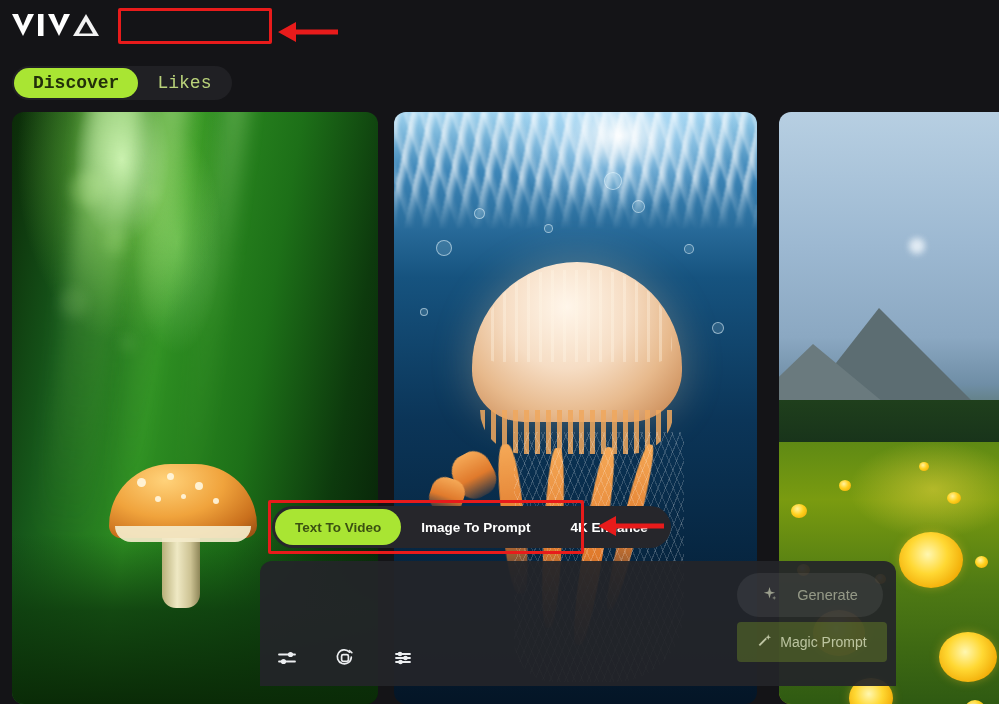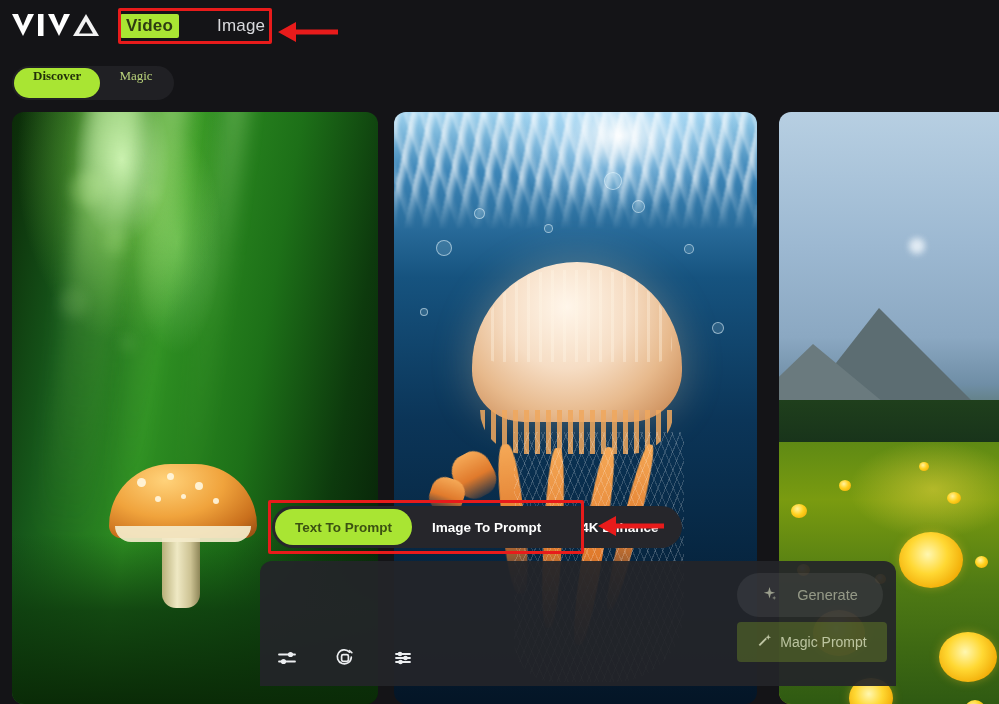--- a/index.html
+++ b/index.html
@@ -40,24 +40,24 @@
   }
 
   
   .segwrap {
     position: absolute; left: 12px; top: 66px;
     height: 34px; background: #202024; border-radius: 17px;
     display: flex; align-items: center; padding: 2px;
   }
   .segbtn {
     height: 30px; padding: 0 19px; border-radius: 15px;
-    display: flex; align-items: flex-start; justify-content: center;
-    font-size: 13px; color: #b9d27a; cursor: pointer; white-space: nowrap;
+    display: flex; align-items: center; justify-content: center;
+    font-size: 18px; color: #b9d27a; cursor: pointer; white-space: nowrap;
     background: transparent; border: none;
-    font-family: Liberation Serif, serif;
+    font-family: Liberation Mono, monospace;
   }
   .segbtn.active { background: #a9e533; color: #22300a; font-weight: 600; }
 
   
   .gallery { position: absolute; left: 0; top: 112px; width: 999px; height: 592px; }
   .card {
     position: absolute; top: 0; height: 592px; border-radius: 12px;
     overflow: hidden;
   }
   .card.c1 { left: 12px; width: 366px; }
@@ -238,36 +238,28 @@
       <svg width="92" height="28" viewBox="0 0 92 28" aria-hidden="true">
         <path d="M2 3 L13 25 L24 3 L18 3 L13 15 L8 3 Z" fill="#ffffff"></path>
         <rect x="28" y="3" width="5.5" height="22" fill="#ffffff"></rect>
         <path d="M38 3 L49 25 L60 3 L54 3 L49 15 L44 3 Z" fill="#ffffff"></path>
         <path d="M76 3 L89 25 L63 25 Z" fill="#f2f2f2"></path>
         <path d="M76 10.5 L83 22.5 L69 22.5 Z" fill="#141417"></path>
       </svg>
 
     </div>
 
-    <div class="toptabs">
-      <div class="toptab active">
-        <span>Video</span>
-      </div>
-      <div class="toptab">
-        <span>Image</span>
-      </div>
-    </div>
   </div>
 
   <div class="segwrap">
     <button class="segbtn active">
       <span>Discover</span>
     </button>
     <button class="segbtn">
-      <span>Magic</span>
+      <span>Likes</span>
     </button>
   </div>
 
   <div class="gallery">
 
     <div class="card c1">
       <div class="art forest">
         <div class="beam b1"></div>
           <div class="beam b2"></div>
           <div class="beam b3"></div>
@@ -331,21 +323,21 @@
         <div class="flower" style="left:18px;top:452px;width:13px;height:12px;"></div>
         <div class="flower" style="left:140px;top:350px;width:10px;height:9px;"></div>
         <div class="flower" style="left:186px;top:588px;width:20px;height:18px;"></div>
 
       </div>
     </div>
   </div>
 
   <div class="modebar">
     <button class="modebtn active">
-      <span>Text To Prompt</span>
+      <span>Text To Video</span>
     </button>
     <button class="modebtn">
       <span>Image To Prompt</span>
     </button>
     <button class="modebtn">
       <span>4K Enhance</span>
     </button>
   </div>
 
   <div class="prompt">

